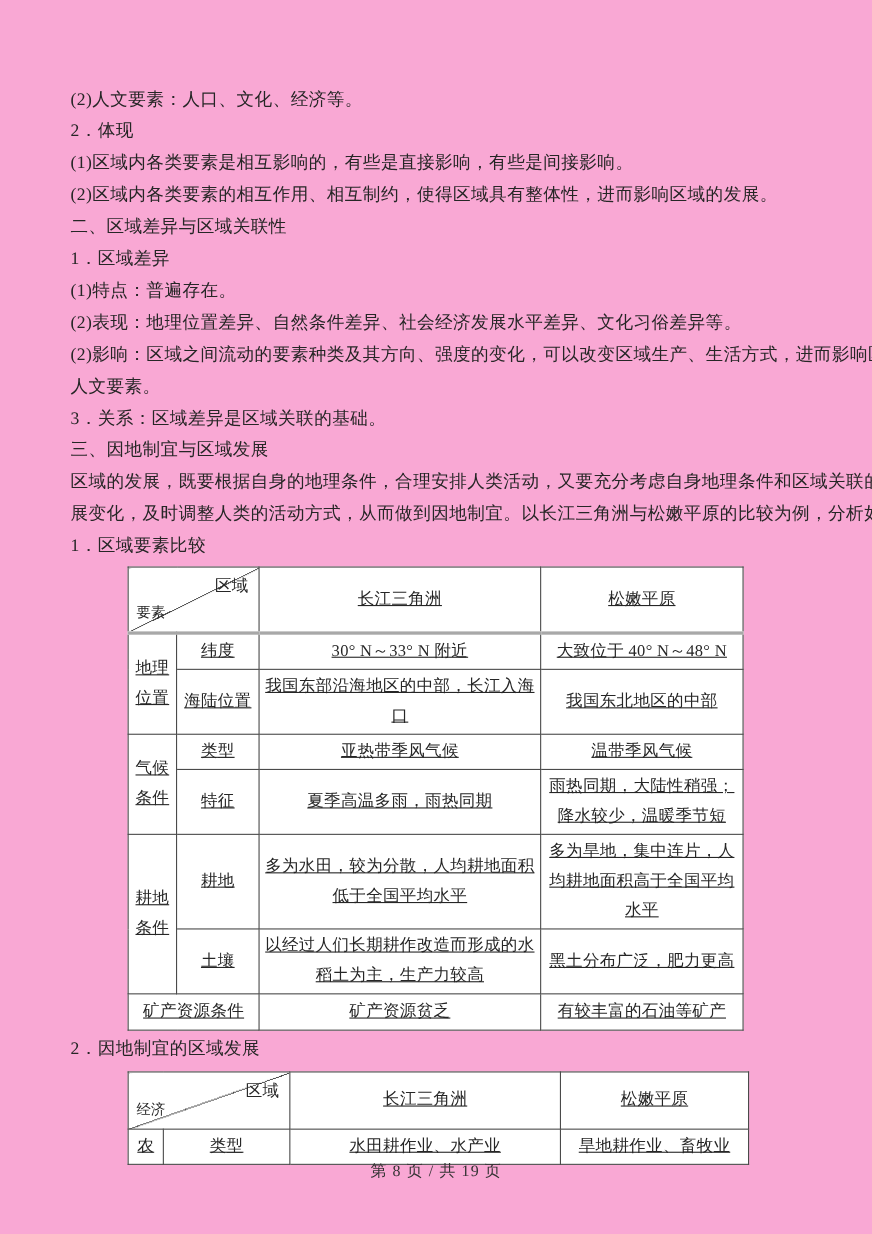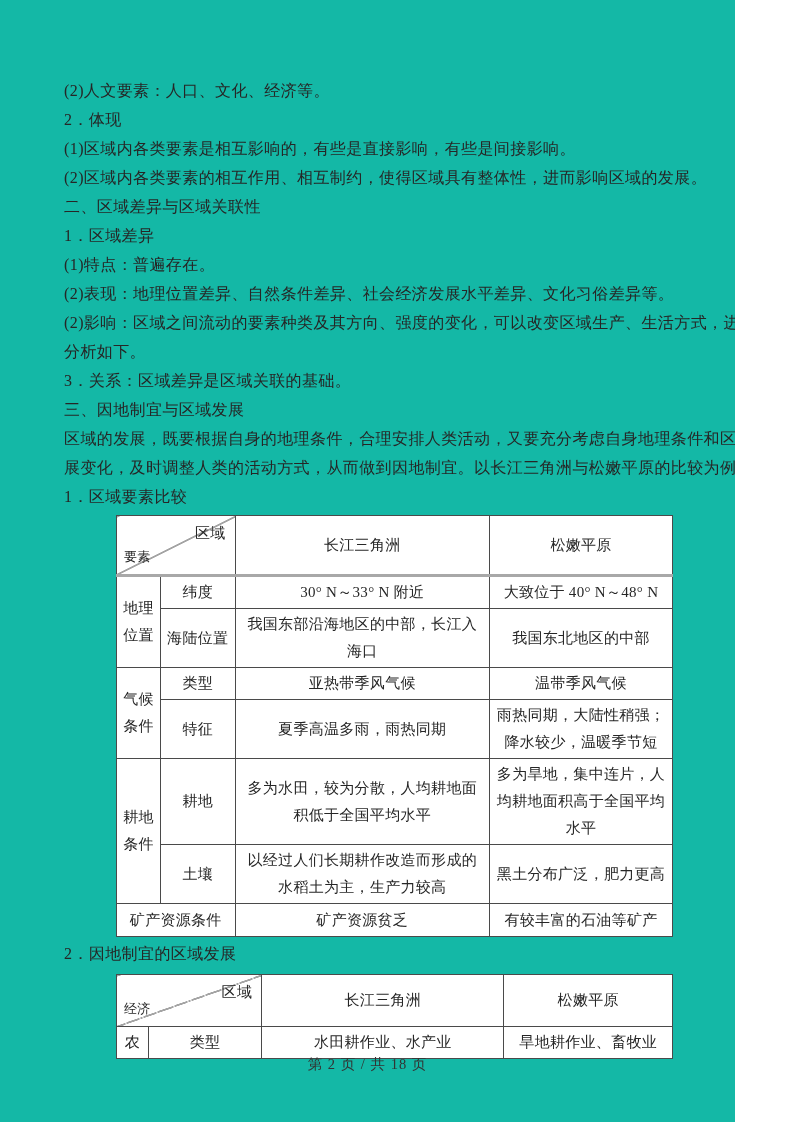--- a/index.html
+++ b/index.html
@@ -1,38 +1,39 @@
 <!DOCTYPE html>
 <html><head>
 <meta charset="utf-8">
 <style>
   html, body { margin: 0; padding: 0; background: #ffffff; }
   .page {
     position: relative;
-    width: 735px;
+    width: 793px;
     height: 1122px;
-    background: #14b8a6;
+    background: #f9a8d4;
     overflow: hidden;
     font-family: "Liberation Serif", "DejaVu Serif", serif;
     color: #262626;
   }
   .content { padding: 76px 62px 0 64px; }
   p.line {
     margin: 0;
     font-size: 16px;
     line-height: 29px;
     white-space: nowrap;
     letter-spacing: 0.4px;
   }
   
   table.cmp {
     border-collapse: collapse;
     table-layout: fixed;
     margin-left: 52px;
     background: #ffffff;
+    text-decoration: underline;
   }
   table.cmp td {
     border: 1px solid #4a4a4a;
     font-size: 15px;
     text-align: center;
     vertical-align: middle;
     padding: 2px 5px;
     line-height: 27px;
     letter-spacing: 0.3px;
     overflow: hidden;
@@ -70,21 +71,21 @@
 
     <p class="line">(2)人文要素：人口、文化、经济等。</p>
     <p class="line">2．体现</p>
     <p class="line">(1)区域内各类要素是相互影响的，有些是直接影响，有些是间接影响。</p>
     <p class="line">(2)区域内各类要素的相互作用、相互制约，使得区域具有整体性，进而影响区域的发展。</p>
     <p class="line">二、区域差异与区域关联性</p>
     <p class="line">1．区域差异</p>
     <p class="line">(1)特点：普遍存在。</p>
     <p class="line">(2)表现：地理位置差异、自然条件差异、社会经济发展水平差异、文化习俗差异等。</p>
     <p class="line">(2)影响：区域之间流动的要素种类及其方向、强度的变化，可以改变区域生产、生活方式，进而影响区域</p>
-    <p class="line">分析如下。</p>
+    <p class="line">人文要素。</p>
     <p class="line">3．关系：区域差异是区域关联的基础。</p>
     <p class="line">三、因地制宜与区域发展</p>
     <p class="line">区域的发展，既要根据自身的地理条件，合理安排人类活动，又要充分考虑自身地理条件和区域关联的发</p>
     <p class="line">展变化，及时调整人类的活动方式，从而做到因地制宜。以长江三角洲与松嫩平原的比较为例，分析如下：</p>
     <p class="line">1．区域要素比较</p>
 
     <table class="cmp t1">
       <colgroup>
         <col style="width:44px">
           <col style="width:75px">
@@ -163,14 +164,14 @@
         <td>农</td>
         <td>类型</td>
         <td>水田耕作业、水产业</td>
         <td>旱地耕作业、畜牧业</td>
       </tr>
     </tbody>
       </table>
 
   </div>
 
-  <div class="footer">第 2 页 / 共 18 页</div>
+  <div class="footer">第 8 页 / 共 19 页</div>
 </div>
 
 </body></html>

